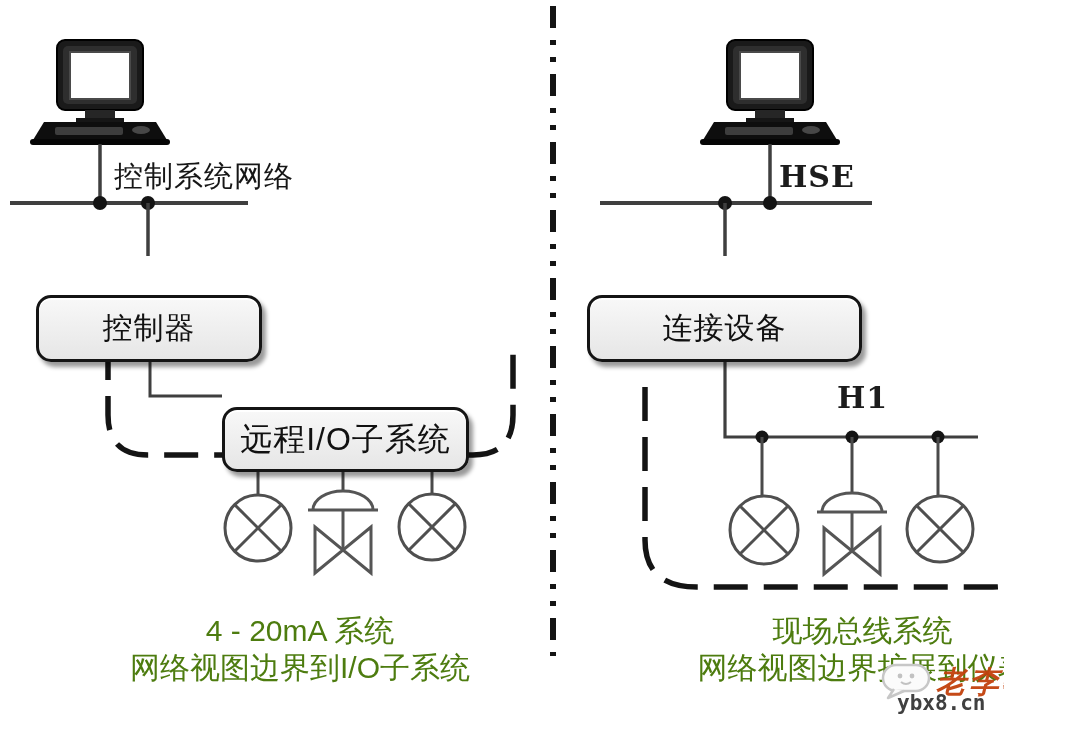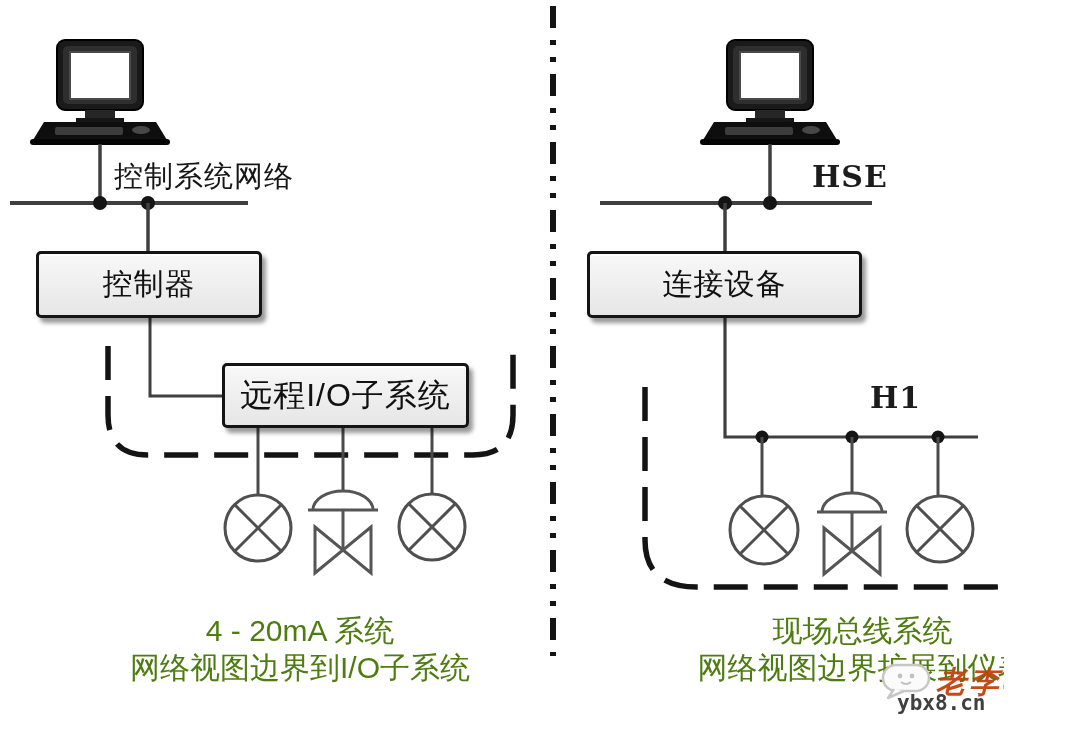--- a/index.html
+++ b/index.html
@@ -4,30 +4,30 @@
 <style>
   html,body{margin:0;padding:0;background:#fff;}
   #stage{
     position:relative;width:1004px;height:731px;background:#ffffff;
     font-family:"Liberation Sans","DejaVu Sans",sans-serif;color:#161616;
     overflow:hidden;
   }
   #lineart{position:absolute;left:0;top:0;z-index:1;}
   .node-box{
     position:absolute;z-index:3;box-sizing:border-box;
-    border:3px solid #141414;border-radius:5px;
+    border:3px solid #141414;border-radius:15px;
     background:linear-gradient(#f8f8f8,#e6e6e6);
     box-shadow:4px 5px 4px rgba(0,0,0,.40), inset 0 2px 0 rgba(255,255,255,.9);
     display:flex;align-items:center;justify-content:center;
-    font-size:30px;letter-spacing:1px;color:#111;
+    font-size:30px;letter-spacing:1px;color:#111;margin-top:44px;
   }
   .net-label{position:absolute;z-index:3;font-size:29px;letter-spacing:1px;}
   .serif-label{
     position:absolute;z-index:3;font-family:"DejaVu Serif","Liberation Serif",serif;
-    font-size:30px;font-weight:600;letter-spacing:1px;color:#1c1c1c;margin-left:33px;
+    font-size:30px;font-weight:600;letter-spacing:1px;color:#1c1c1c;
   }
   .caption{position:absolute;z-index:3;text-align:center;line-height:37px;font-size:30px;color:#4d7c0f;}
   .caption .cap2{letter-spacing:0px;}
   #watermark{position:absolute;z-index:4;left:0;top:0;width:1080px;height:731px;pointer-events:none;}
   .wm-brand{
     position:absolute;left:936px;top:662px;font-size:30px;font-weight:600;
     font-style:italic;letter-spacing:3px;color:#c2410c;opacity:.95;
   }
   .wm-site{
     position:absolute;left:897px;top:691px;font-size:21px;font-weight:bold;

